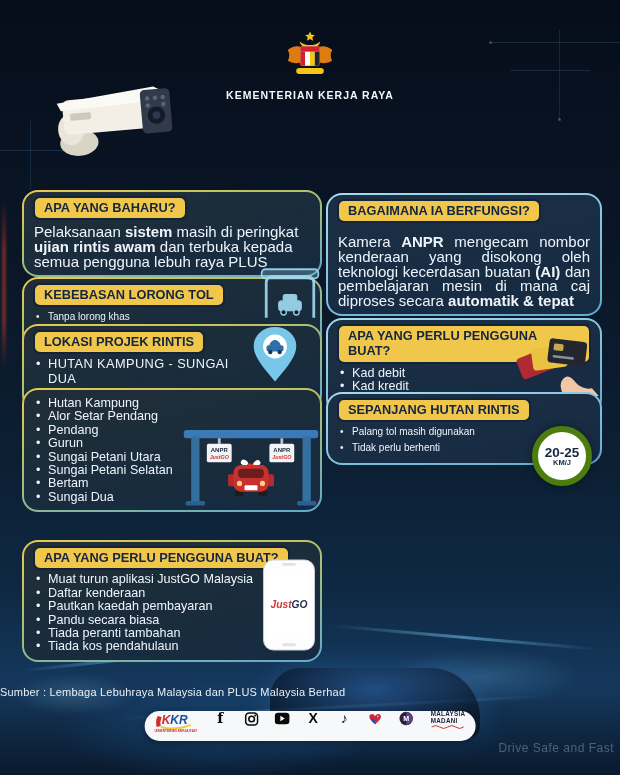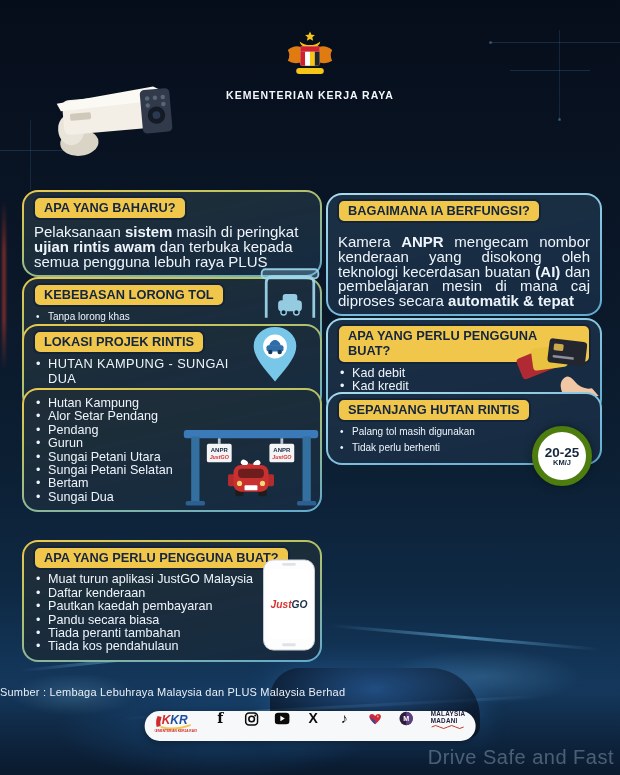--- a/index.html
+++ b/index.html
@@ -65,21 +65,21 @@
 
   .source{position:absolute;top:686px;left:0;width:100%;color:#e9eff6;
     font-size:11px;letter-spacing:.2px;z-index:3;}
   .footer-pill{position:absolute;top:711px;left:50%;transform:translateX(-50%);background:#f7f8f9;
     border-radius:16px;height:30px;display:flex;gap:16px;padding:0 10px;z-index:4;
     box-shadow:0 2px 8px rgba(0,0,0,.4);}
   .sicon{display:flex;align-items:center;justify-content:center;width:15px;height:15px;color:#0b0b0b;}
   .sicon.txt{font-weight:900;font-size:14px;line-height:15px;}
   .madani-txt{display:flex;flex-direction:column;line-height:6.5px;margin-left:1px;}
   .madani-txt span{font-weight:800;font-size:6.3px;color:#23203c;letter-spacing:.3px;}
-  .watermark{position:absolute;right:6px;bottom:6px;color:rgba(180,200,215,.38);font-size:20px;
+  .watermark{position:absolute;right:6px;bottom:20px;color:rgba(180,200,215,.38);font-size:12px;
     letter-spacing:.5px;z-index:5;margin-left:24px;}
 </style>
 </head>
 <body>
 
 <div class="poster">
 
   <div class="circ" style="top:42px;right:0;width:130px;"></div>
   <div class="circ" style="top:70px;right:30px;width:80px;"></div>
   <div class="circv" style="top:30px;right:60px;height:90px;"></div>

